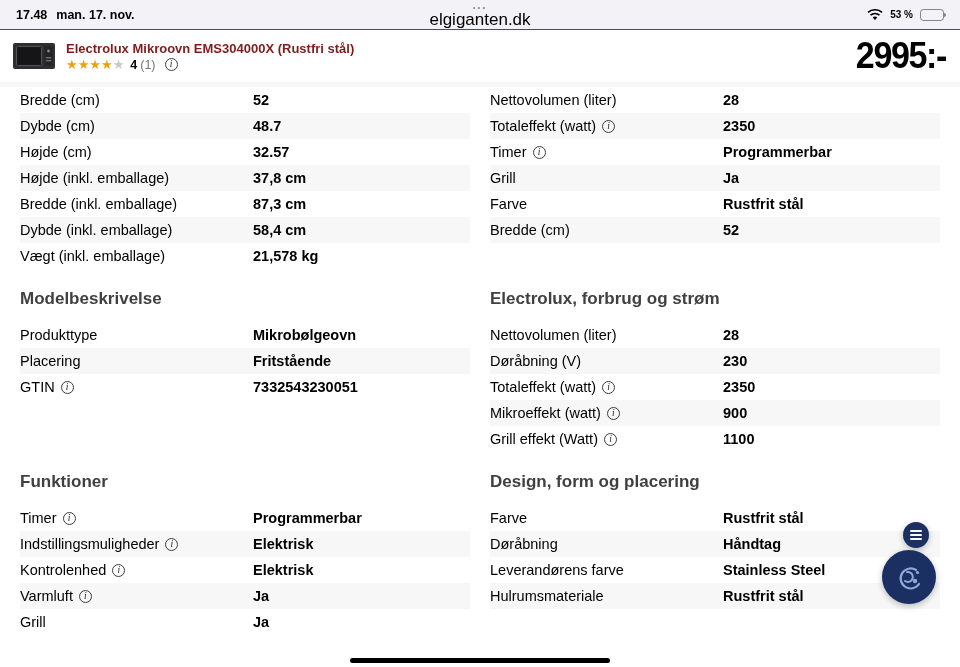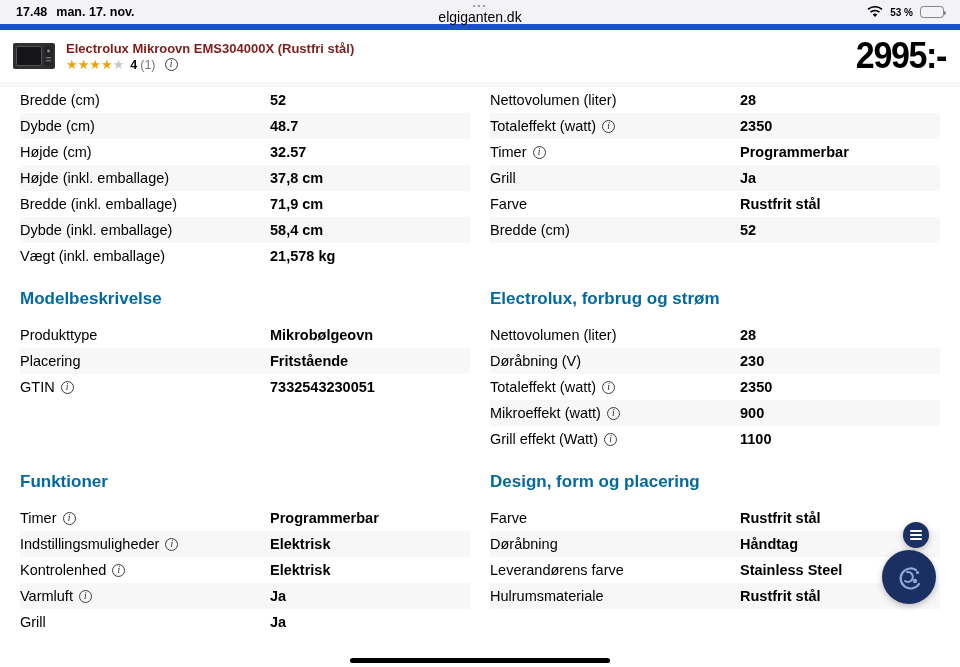--- a/index.html
+++ b/index.html
@@ -6,28 +6,28 @@
   html,body { width:960px; height:667px; overflow:hidden; }
   body {
     font-family:"Liberation Sans", sans-serif;
     background:#fff; color:#000; position:relative;
   }
 
   
   .status-bar{
     height:30px; background:var(--statusbar-gray,#f3f2f7);
     display:flex; align-items:center; justify-content:space-between;
-    padding:0 16px; position:relative; border-bottom:6px solid #1d4ed8;
+    padding:0 16px; position:relative; border-bottom:1px solid #1d4ed8;
   }
   .sb-left{ display:flex; gap:9px; font-size:12.5px; font-weight:700; }
   .sb-left .sb-date{ font-weight:600; }
   .sb-center{ position:absolute; left:0; right:0; top:0; bottom:0;
     display:flex; flex-direction:column; align-items:center; justify-content:center; }
   .sb-dots{ font-size:8px; letter-spacing:2px; color:#8e8e93; line-height:8px; margin-top:1px;}
-  .sb-url{ font-size:14px; color:#000; line-height:13px; margin-top:1px; }
+  .sb-url{ font-size:17px; color:#000; line-height:13px; margin-top:1px; }
   .sb-right{ display:flex; align-items:center; gap:7px; font-size:10px; font-weight:600; }
   .battery{ width:24px; height:12px; border:1px solid rgba(0,0,0,.45); border-radius:3.5px;
     position:relative; padding:1px; }
   .battery-fill{ height:100%; width:53%; background:#000; border-radius:1.5px; }
   .battery-cap{ position:absolute; right:-3px; top:3.5px; width:2px; height:4px;
     background:rgba(0,0,0,.45); border-radius:0 2px 2px 0; }
 
   
   .product-header{
     height:52px; background:#fff; display:flex; align-items:center;
@@ -42,27 +42,27 @@
   .rating-value{ font-weight:700; margin-left:3px; }
   .rating-count{ color:#767676; }
   .price{ margin-left:auto; font-size:37px; font-weight:800; letter-spacing:-1.5px;
     transform:scaleX(.92); transform-origin:right center; white-space:nowrap; }
   .header-strip{ height:5px; background:var(--stripe-gray,#f7f7f7); }
 
   
   .content{ padding:0 20px; }
   .heading-row{ display:grid; grid-template-columns:1fr 1fr; column-gap:20px;
     margin:20px 0 13px; }
-  .section-heading{ font-size:17px; font-weight:700; color:#0369a1; }
+  .section-heading{ font-size:17px; font-weight:700; color:#404040; }
   .cols{ display:grid; grid-template-columns:1fr 1fr; column-gap:20px; align-items:start; }
   .spec-row{ display:grid; grid-template-columns:233px 1fr; height:26px;
     align-items:center; font-size:14.5px; }
   .spec-row:nth-child(even){ background:var(--stripe-gray,#f7f7f7); }
   .spec-label{ display:flex; align-items:center; color:#000; }
-  .spec-value{ font-weight:700;margin-left:17px; }
+  .spec-value{ font-weight:700; }
   .info-icon{ display:inline-block; width:13px; height:13px; border:1px solid #3c3c3c;
     border-radius:50%; font-size:9.5px; line-height:11px; text-align:center; margin-left:6px;
     color:#222; font-family:"Liberation Serif", serif; font-style:italic; cursor:pointer; flex:0 0 auto;}
 
   
   .fab{ position:absolute; border-radius:50%; background:var(--accent-navy,#1b2f63);
     display:flex; align-items:center; justify-content:center; cursor:pointer;
     box-shadow:0 2px 6px rgba(0,0,0,.25); }
   .fab-small{ width:26px; height:26px; top:522px; left:903px; }
   .fab-large{ width:54px; height:54px; top:550px; left:882px; }
@@ -148,21 +148,21 @@
           <div class="spec-row">
             <div class="spec-label">
               <span>Højde (inkl. emballage)</span>
             </div>
             <div class="spec-value">37,8 cm</div>
           </div>
           <div class="spec-row">
             <div class="spec-label">
               <span>Bredde (inkl. emballage)</span>
             </div>
-            <div class="spec-value">71,9 cm</div>
+            <div class="spec-value">87,3 cm</div>
           </div>
           <div class="spec-row">
             <div class="spec-label">
               <span>Dybde (inkl. emballage)</span>
             </div>
             <div class="spec-value">58,4 cm</div>
           </div>
           <div class="spec-row">
             <div class="spec-label">
               <span>Vægt (inkl. emballage)</span>

